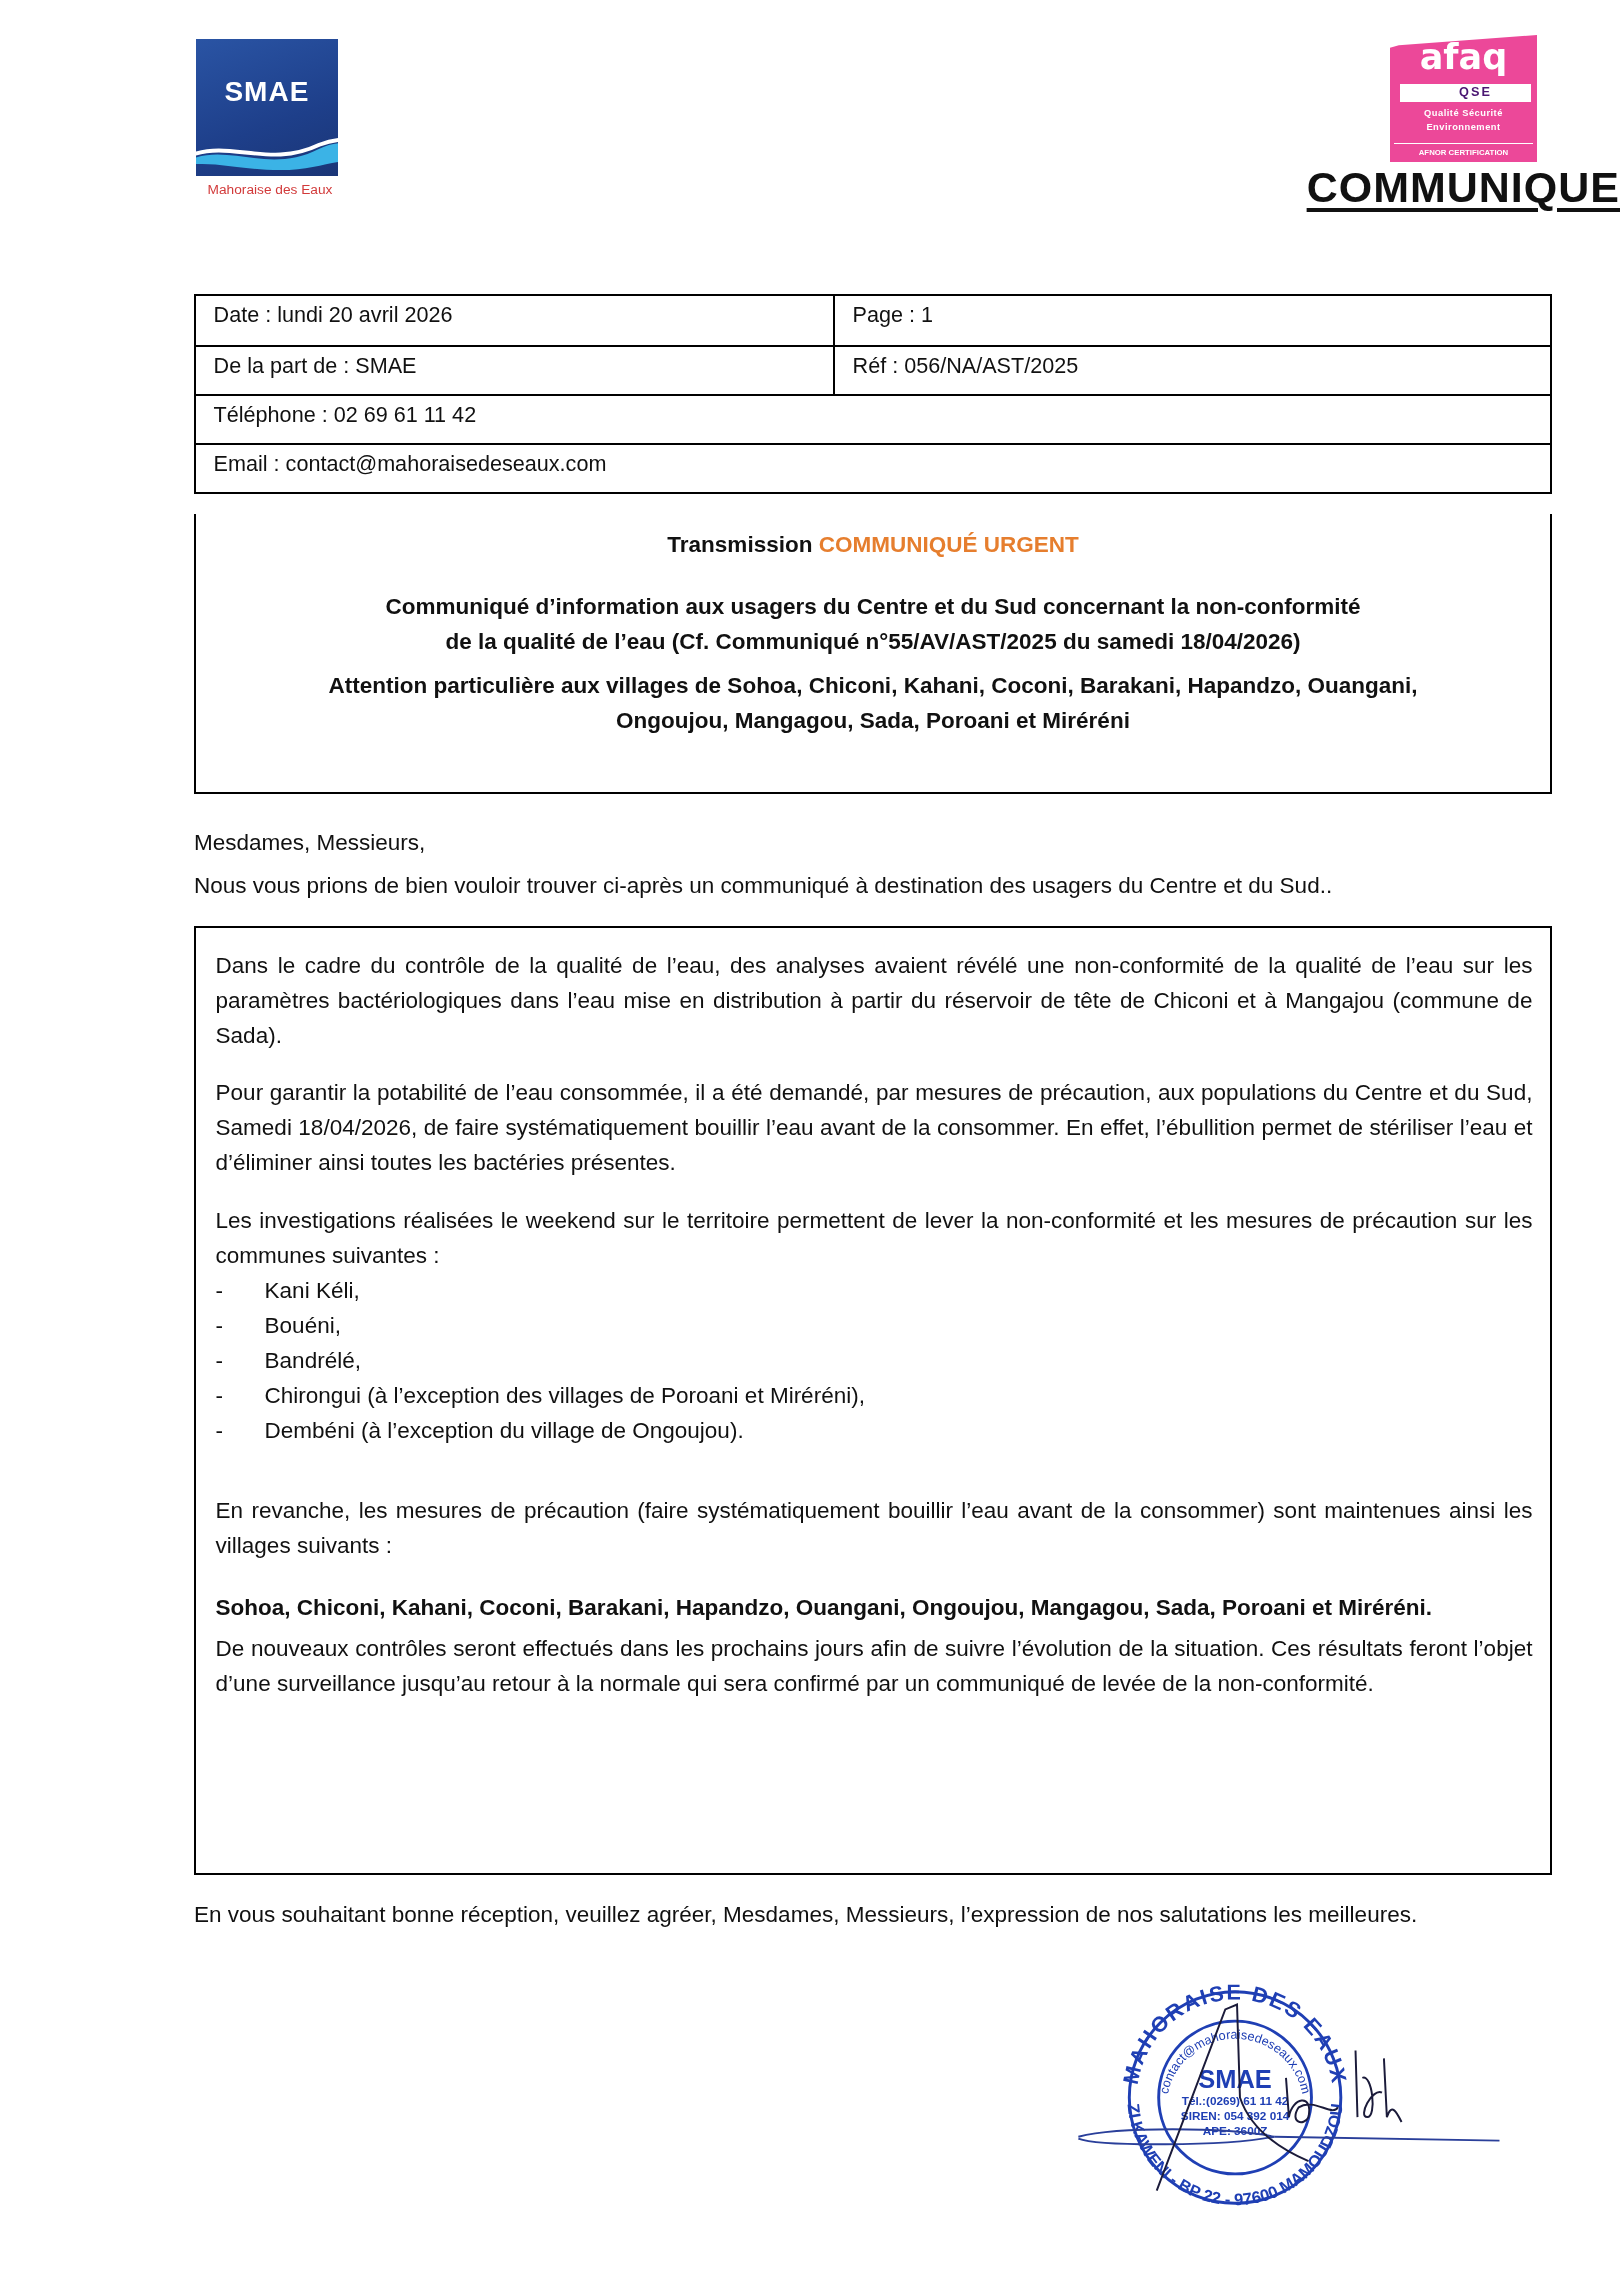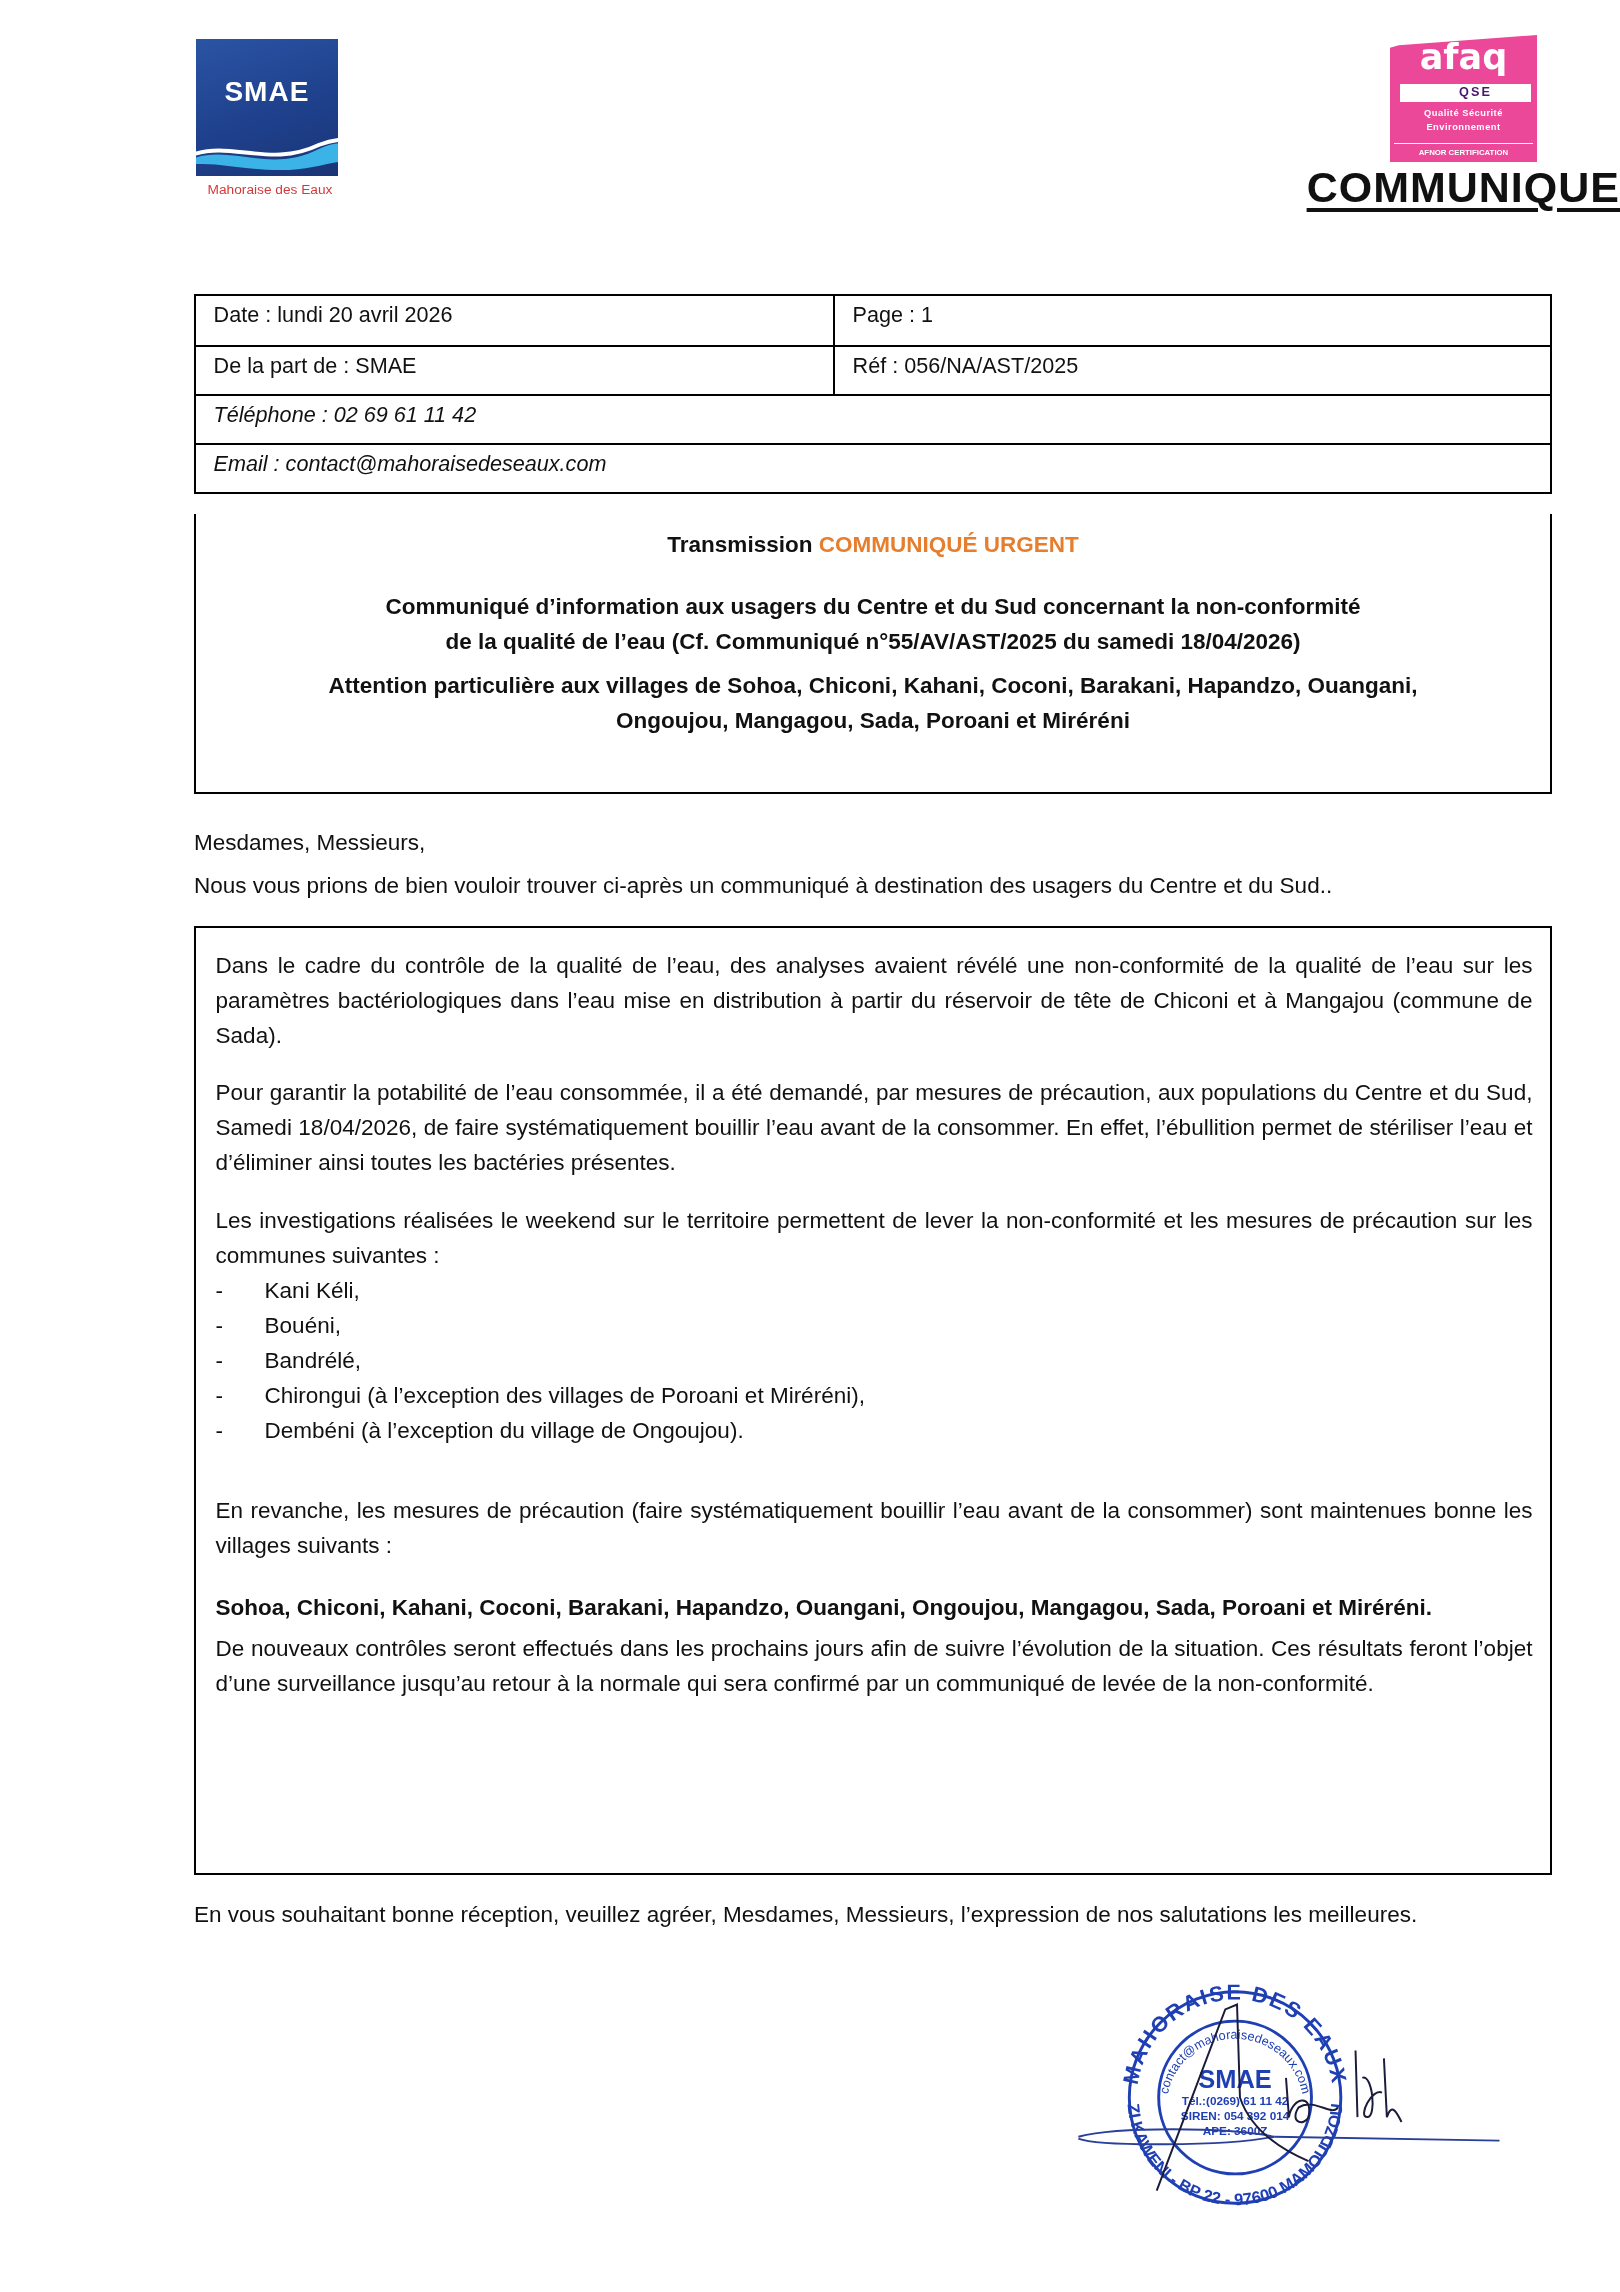--- a/index.html
+++ b/index.html
@@ -60,21 +60,21 @@
   
   .hdr-table {
     left: 194px; top: 294px; width: 1358px;
     border: 2px solid #000; border-bottom: none; box-sizing: border-box;
   }
   .hdr-row { display: flex; border-bottom: 2px solid #000; height: 51px; box-sizing: border-box; }
   .hdr-row.short { height: 49px; }
   .hdr-cell { padding: 5.9px 17.6px; font-size: 21.6px; box-sizing: border-box; }
   .hdr-cell.left { width: 639px; border-right: 2px solid #000; }
   .hdr-cell.right { flex: 1; }
-  .hdr-cell.full { flex: 1; font-style: italic; }
+  .hdr-cell.full { flex: 1; }
 
   .subject-box {
     left: 194px; top: 514px; width: 1358px; height: 280px;
     border: 2px solid #000; border-top: none; box-sizing: border-box; text-align: center;
   }
   .subject-box .trans { margin-top: 17.6px; font-size: 22.5px; font-weight: bold; }
   .subject-box .urgent { color: #e67e2e; }
   .subject-box .subj { margin-top: 31px; font-size: 22.5px; font-weight: bold; line-height: 35px; }
   .subject-box .att { margin-top: 9.8px; font-size: 22.5px; font-weight: bold; line-height: 35px; }
 
@@ -174,21 +174,21 @@
       </li>
     <li>
         <span class="dash">-</span>
         <span>Chirongui (à l’exception des villages de Poroani et Miréréni),</span>
       </li>
     <li>
         <span class="dash">-</span>
         <span>Dembéni (à l’exception du village de Ongoujou).</span>
       </li>
   </ul>
-  <p style="margin-top:45px;margin-bottom:0;">En revanche, les mesures de précaution (faire systématiquement bouillir l’eau avant de la consommer) sont maintenues bonne les villages suivants :</p>
+  <p style="margin-top:45px;margin-bottom:0;">En revanche, les mesures de précaution (faire systématiquement bouillir l’eau avant de la consommer) sont maintenues ainsi les villages suivants :</p>
   <p class="villages">Sohoa, Chiconi, Kahani, Coconi, Barakani, Hapandzo, Ouangani, Ongoujou, Mangagou, Sada, Poroani et Miréréni.</p>
   <p>De nouveaux contrôles seront effectués dans les prochains jours afin de suivre l’évolution de la situation. Ces résultats feront l’objet d’une surveillance jusqu’au retour à la normale qui sera confirmé par un communiqué de levée de la non-conformité.</p>
 </div>
 
 <div class="abs closing">En vous souhaitant bonne réception, veuillez agréer, Mesdames, Messieurs, l’expression de nos salutations les meilleures.</div>
 
 <div class="abs stamp">
   <svg width="510" height="284" viewBox="0 0 520 290">
     <defs>
       <path id="outerTop" d="M60,120 A100,100 0 0,1 260,120"></path>

